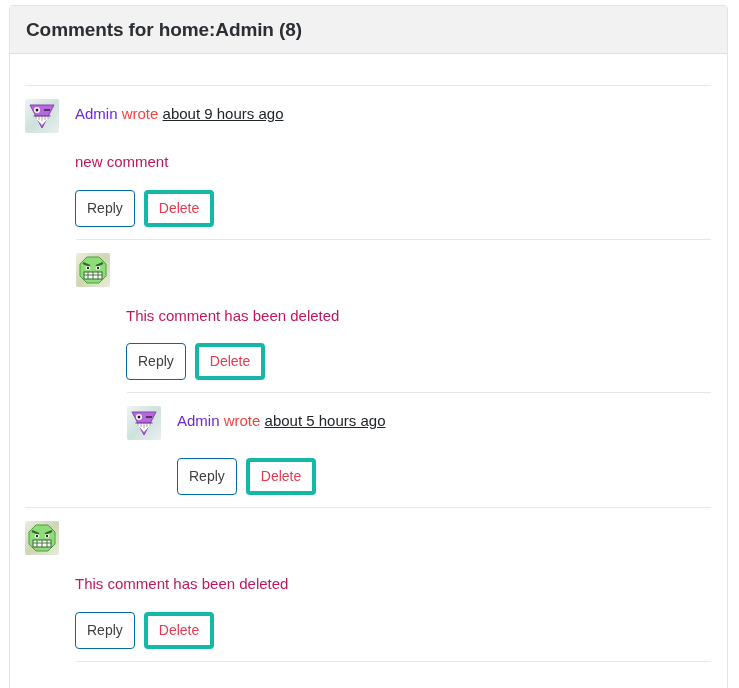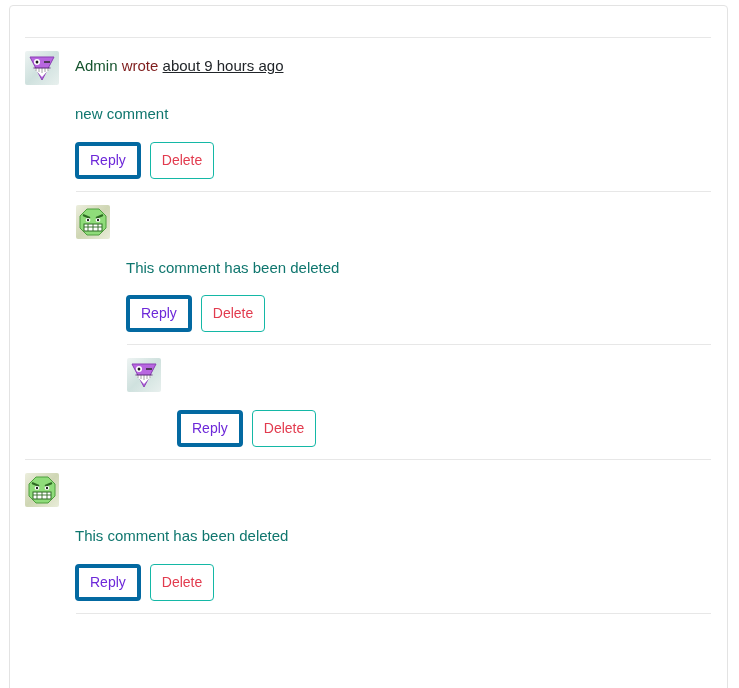--- a/index.html
+++ b/index.html
@@ -81,72 +81,75 @@
 
   .meta {
     margin-left: 16px;
     padding-top: 7px;
     font-size: 15px;
     line-height: 1.2;
     color: #212529;
     white-space: nowrap;
   }
   .author-link {
-    color: #14532d;
+    color: #6d28d9;
     text-decoration: none;
     cursor: pointer;
   }
-  .wrote-word { color: #7f1d1d; }
+  .wrote-word { color: #ef4444; }
   .time-link {
     color: #212529;
     text-decoration: underline;
     cursor: pointer;
   }
 
   .comment-body {
     margin-left: 50px;
     margin-top: 19px;
     font-size: 15px;
-    color: #0f766e;
+    color: #be185d;
     line-height: 1.3;
   }
 
   .btn-row {
     margin-left: 50px;
     margin-top: 18px;
     display: flex;
     gap: 9px;
   }
   .btn {
     font-family: "Liberation Sans", sans-serif;
     font-size: 14px;
     line-height: 1;
     padding: 7px 11px 8px;
     border-radius: 4px;
     background: #ffffff;
     cursor: pointer;
     display: inline-block;
   }
   .btn-reply {
-    color: #6d28d9;
-    border: 4px solid #0369a1;
+    color: #404040;
+    border: 1px solid #0369a1;
   }
   .btn-delete {
     color: #e23b4e;
-    border: 1px solid #14b8a6;
+    border: 4px solid #14b8a6;
   }
 
   
   .children { margin-left: 51px; }
 </style>
 </head>
 <body>
 
 <div class="card">
 
+  <div class="card-header">
+    <div class="card-title">Comments for home:Admin (8)</div>
+  </div>
 
   <div class="card-body" id="comments-root">
       <div class="comment">
         <div class="comment-sep"></div>
         <div class="comment-inner">
           <div class="comment-head">
             <span class="avatar">
               <svg viewBox="0 0 34 34" xmlns="http://www.w3.org/2000/svg">
                 <defs>
                   <linearGradient id="gpa" x1="0" y1="0" x2="1" y2="1">
@@ -225,20 +228,21 @@
                         <polygon points="5,6 29,6 17,29" fill="#b867e0"></polygon>
                         <polygon points="5,6 29,6 17,29" fill="none" stroke="#8a3fb5" stroke-width="1"></polygon>
                         <ellipse cx="12" cy="11" rx="3" ry="3" fill="#ffffff"></ellipse>
                         <ellipse cx="12" cy="11" rx="1.4" ry="1.6" fill="#1b1b1b"></ellipse>
                         <path d="M19 11 h6" stroke="#2b2b2b" stroke-width="1.6" fill="none"></path>
                         <path d="M8.5 17 L25.5 17 L17 26 Z" fill="#ffffff"></path>
                         <path d="M11 17 v3 M14 17 v4 M17 17 v5 M20 17 v4 M23 17 v3" stroke="#9a9a9a" stroke-width="0.9"></path>
                         <path d="M8.5 17 L25.5 17" stroke="#5b2a7a" stroke-width="1"></path>
                       </svg>
                     </span>
+                    <div class="meta"><a class="author-link">Admin</a><span class="wrote-word"> wrote </span><a class="time-link">about 5 hours ago</a></div>
                   </div>
                   <div class="btn-row">
                     <button class="btn btn-reply">Reply</button>
                     <button class="btn btn-delete">Delete</button>
                   </div>
                 </div>
               </div>
             </div>
           </div>
         </div>

